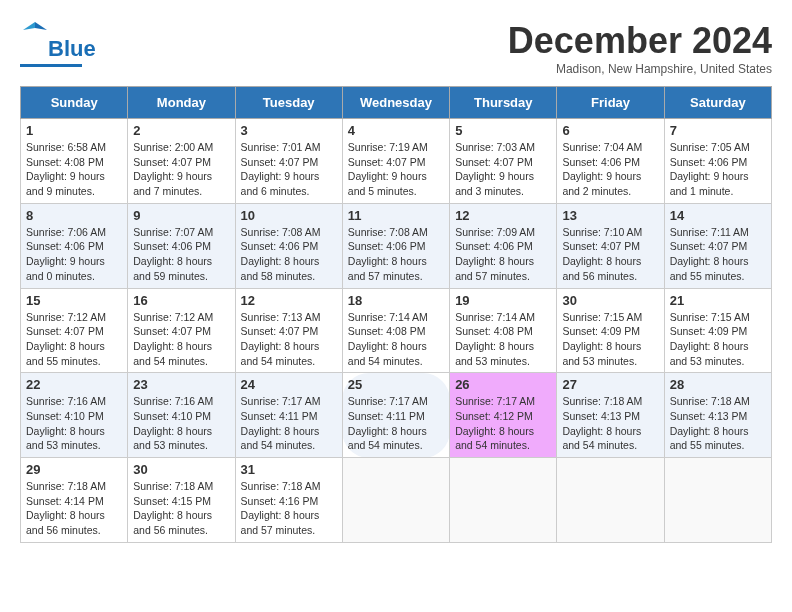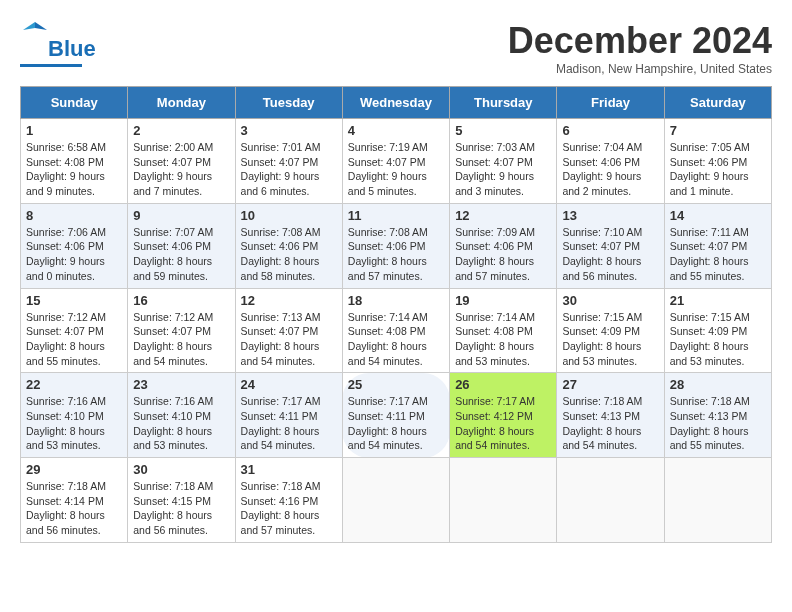--- a/index.html
+++ b/index.html
@@ -211,21 +211,21 @@
           <div class="day-info"><span>Sunrise: 7:16 AM</span><br><span>Sunset: 4:10 PM</span><br><span>Daylight: 8 hours and 53 minutes.</span></div>
         </td>
         <td style="background: rgb(238, 243, 250);">
           <span class="day-number">24</span>
           <div class="day-info"><span>Sunrise: 7:17 AM</span><br><span>Sunset: 4:11 PM</span><br><span>Daylight: 8 hours and 54 minutes.</span></div>
         </td>
         <td style="background: rgb(238, 243, 250); border-radius: 27px;">
           <span class="day-number">25</span>
           <div class="day-info"><span>Sunrise: 7:17 AM</span><br><span>Sunset: 4:11 PM</span><br><span>Daylight: 8 hours and 54 minutes.</span></div>
         </td>
-        <td style="background: #bef264;">
+        <td style="background: #f0abfc;">
           <span class="day-number">26</span>
           <div class="day-info"><span>Sunrise: 7:17 AM</span><br><span>Sunset: 4:12 PM</span><br><span>Daylight: 8 hours and 54 minutes.</span></div>
         </td>
         <td style="background: rgb(238, 243, 250); margin-left: 12px;">
           <span class="day-number">27</span>
           <div class="day-info"><span>Sunrise: 7:18 AM</span><br><span>Sunset: 4:13 PM</span><br><span>Daylight: 8 hours and 54 minutes.</span></div>
         </td>
         <td style="background: rgb(238, 243, 250);">
           <span class="day-number">28</span>
           <div class="day-info"><span>Sunrise: 7:18 AM</span><br><span>Sunset: 4:13 PM</span><br><span>Daylight: 8 hours and 55 minutes.</span></div>

